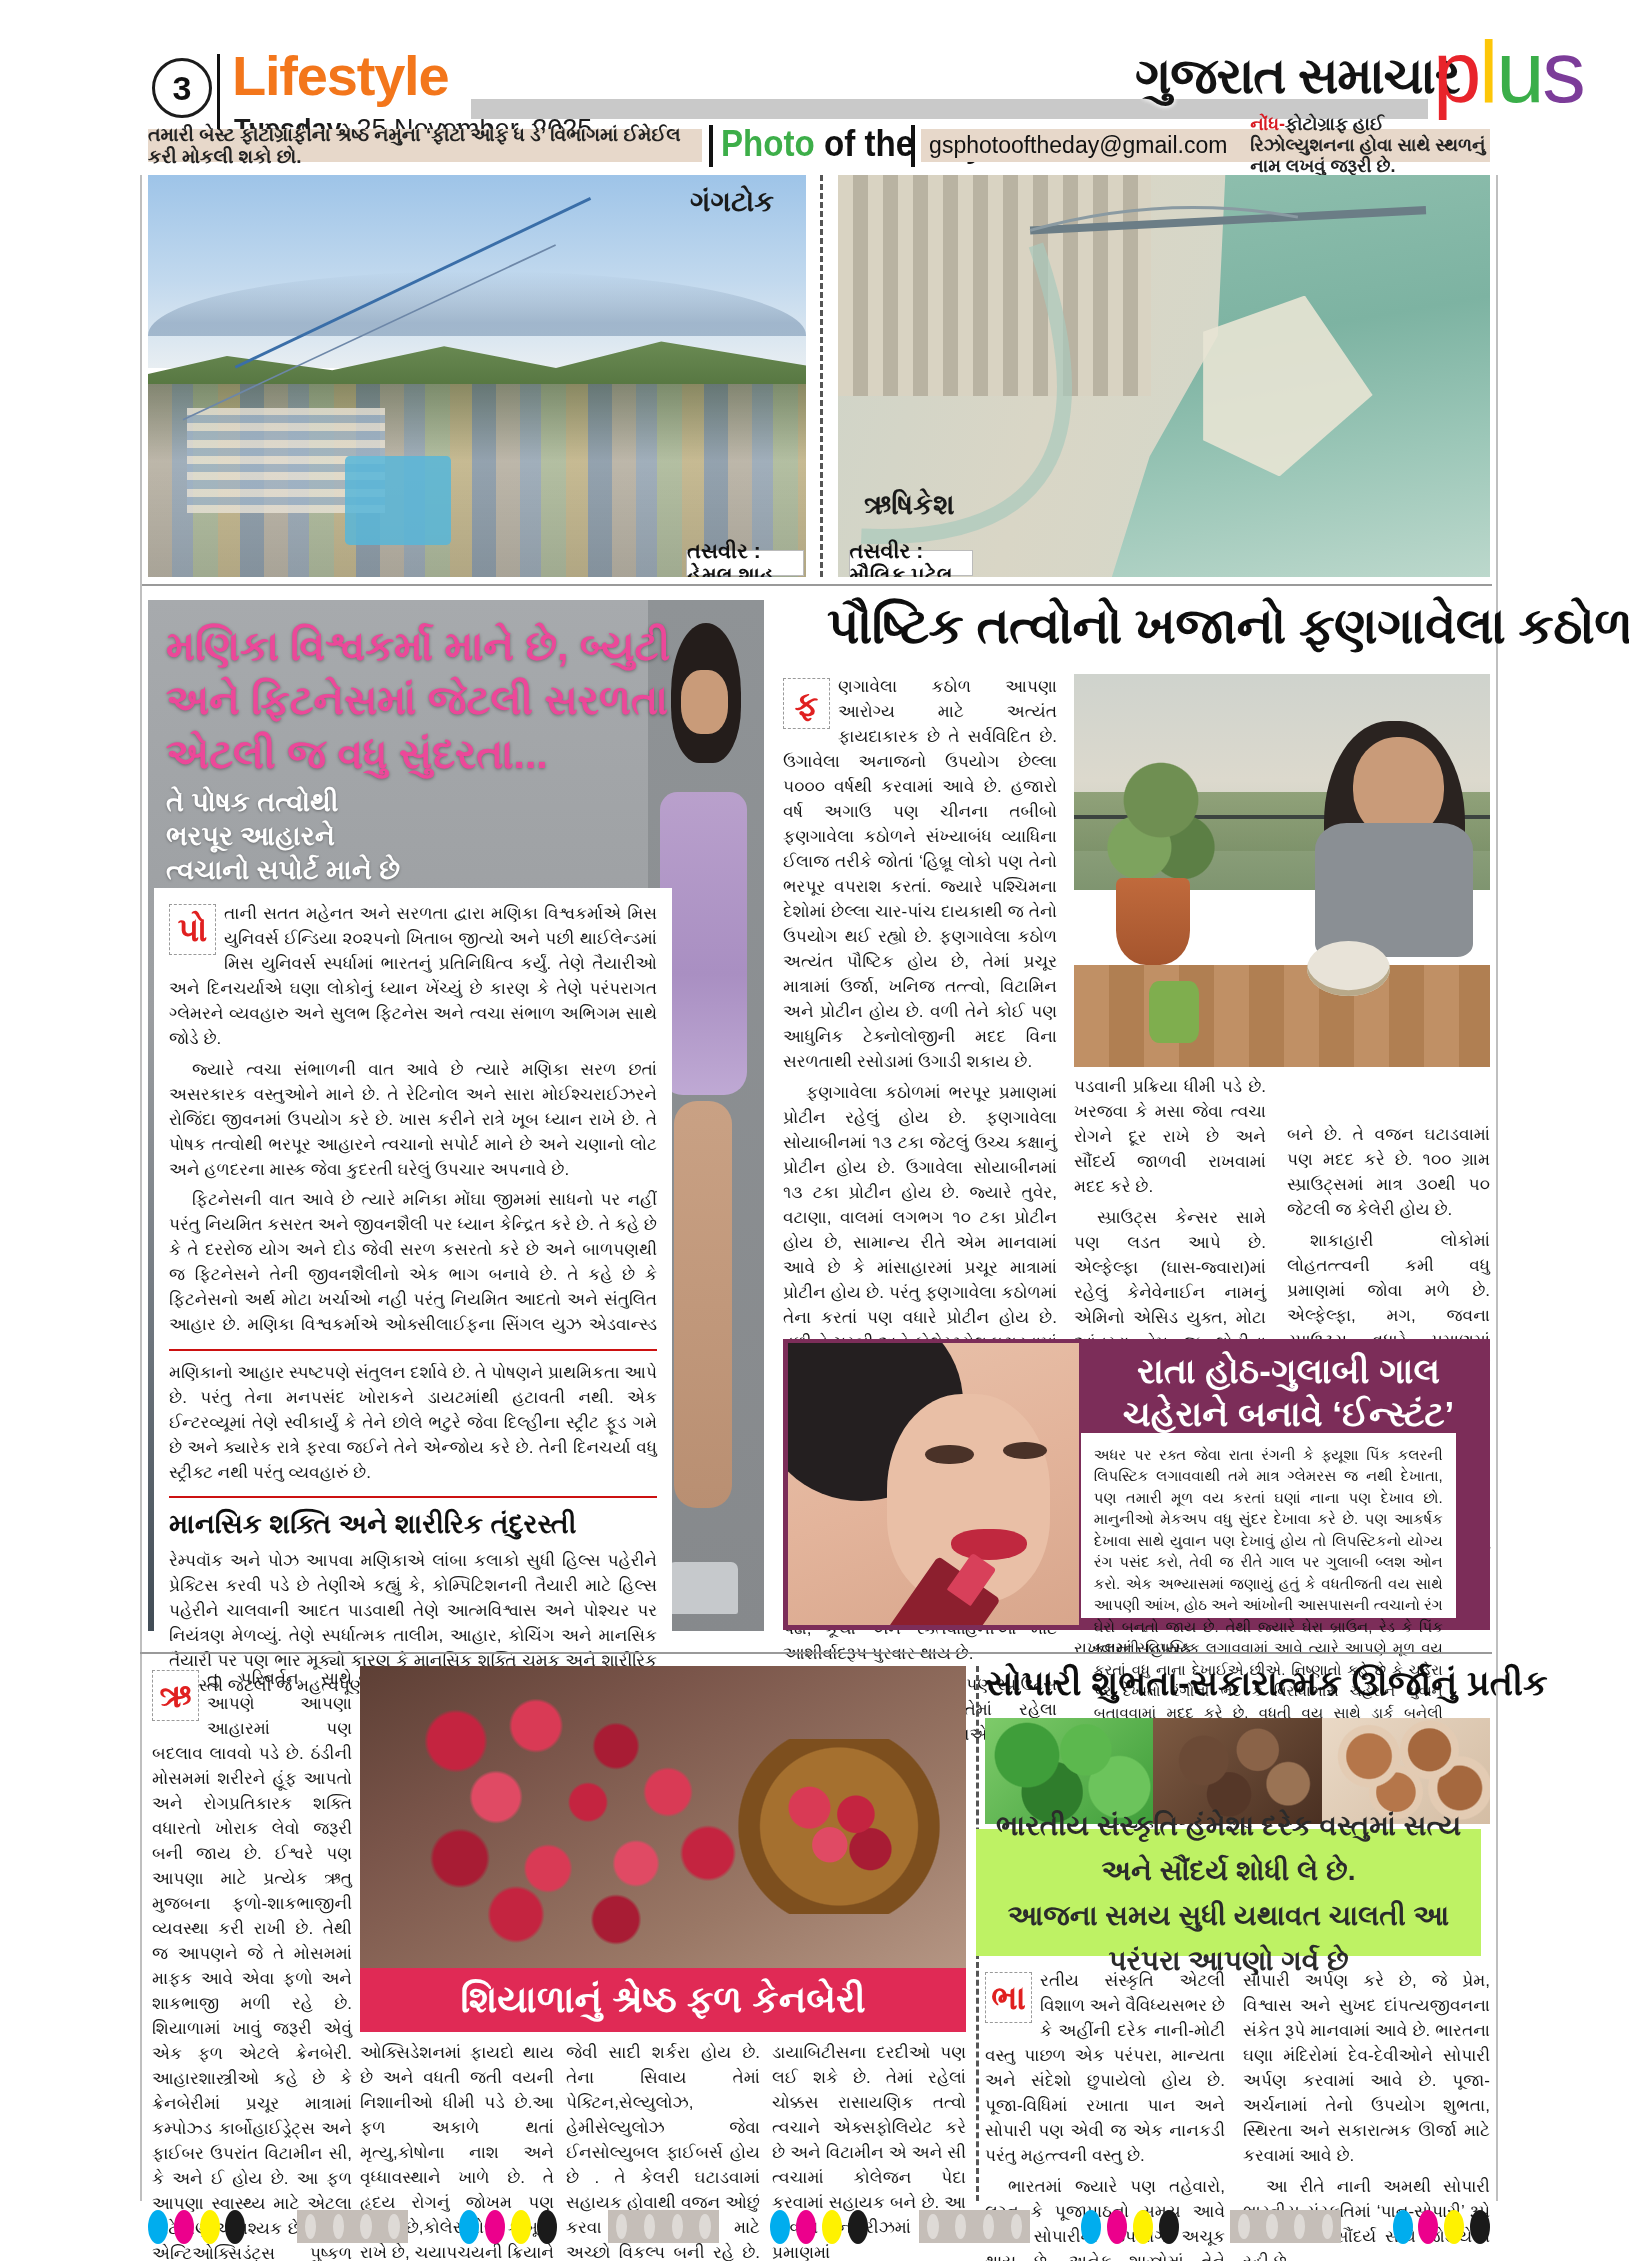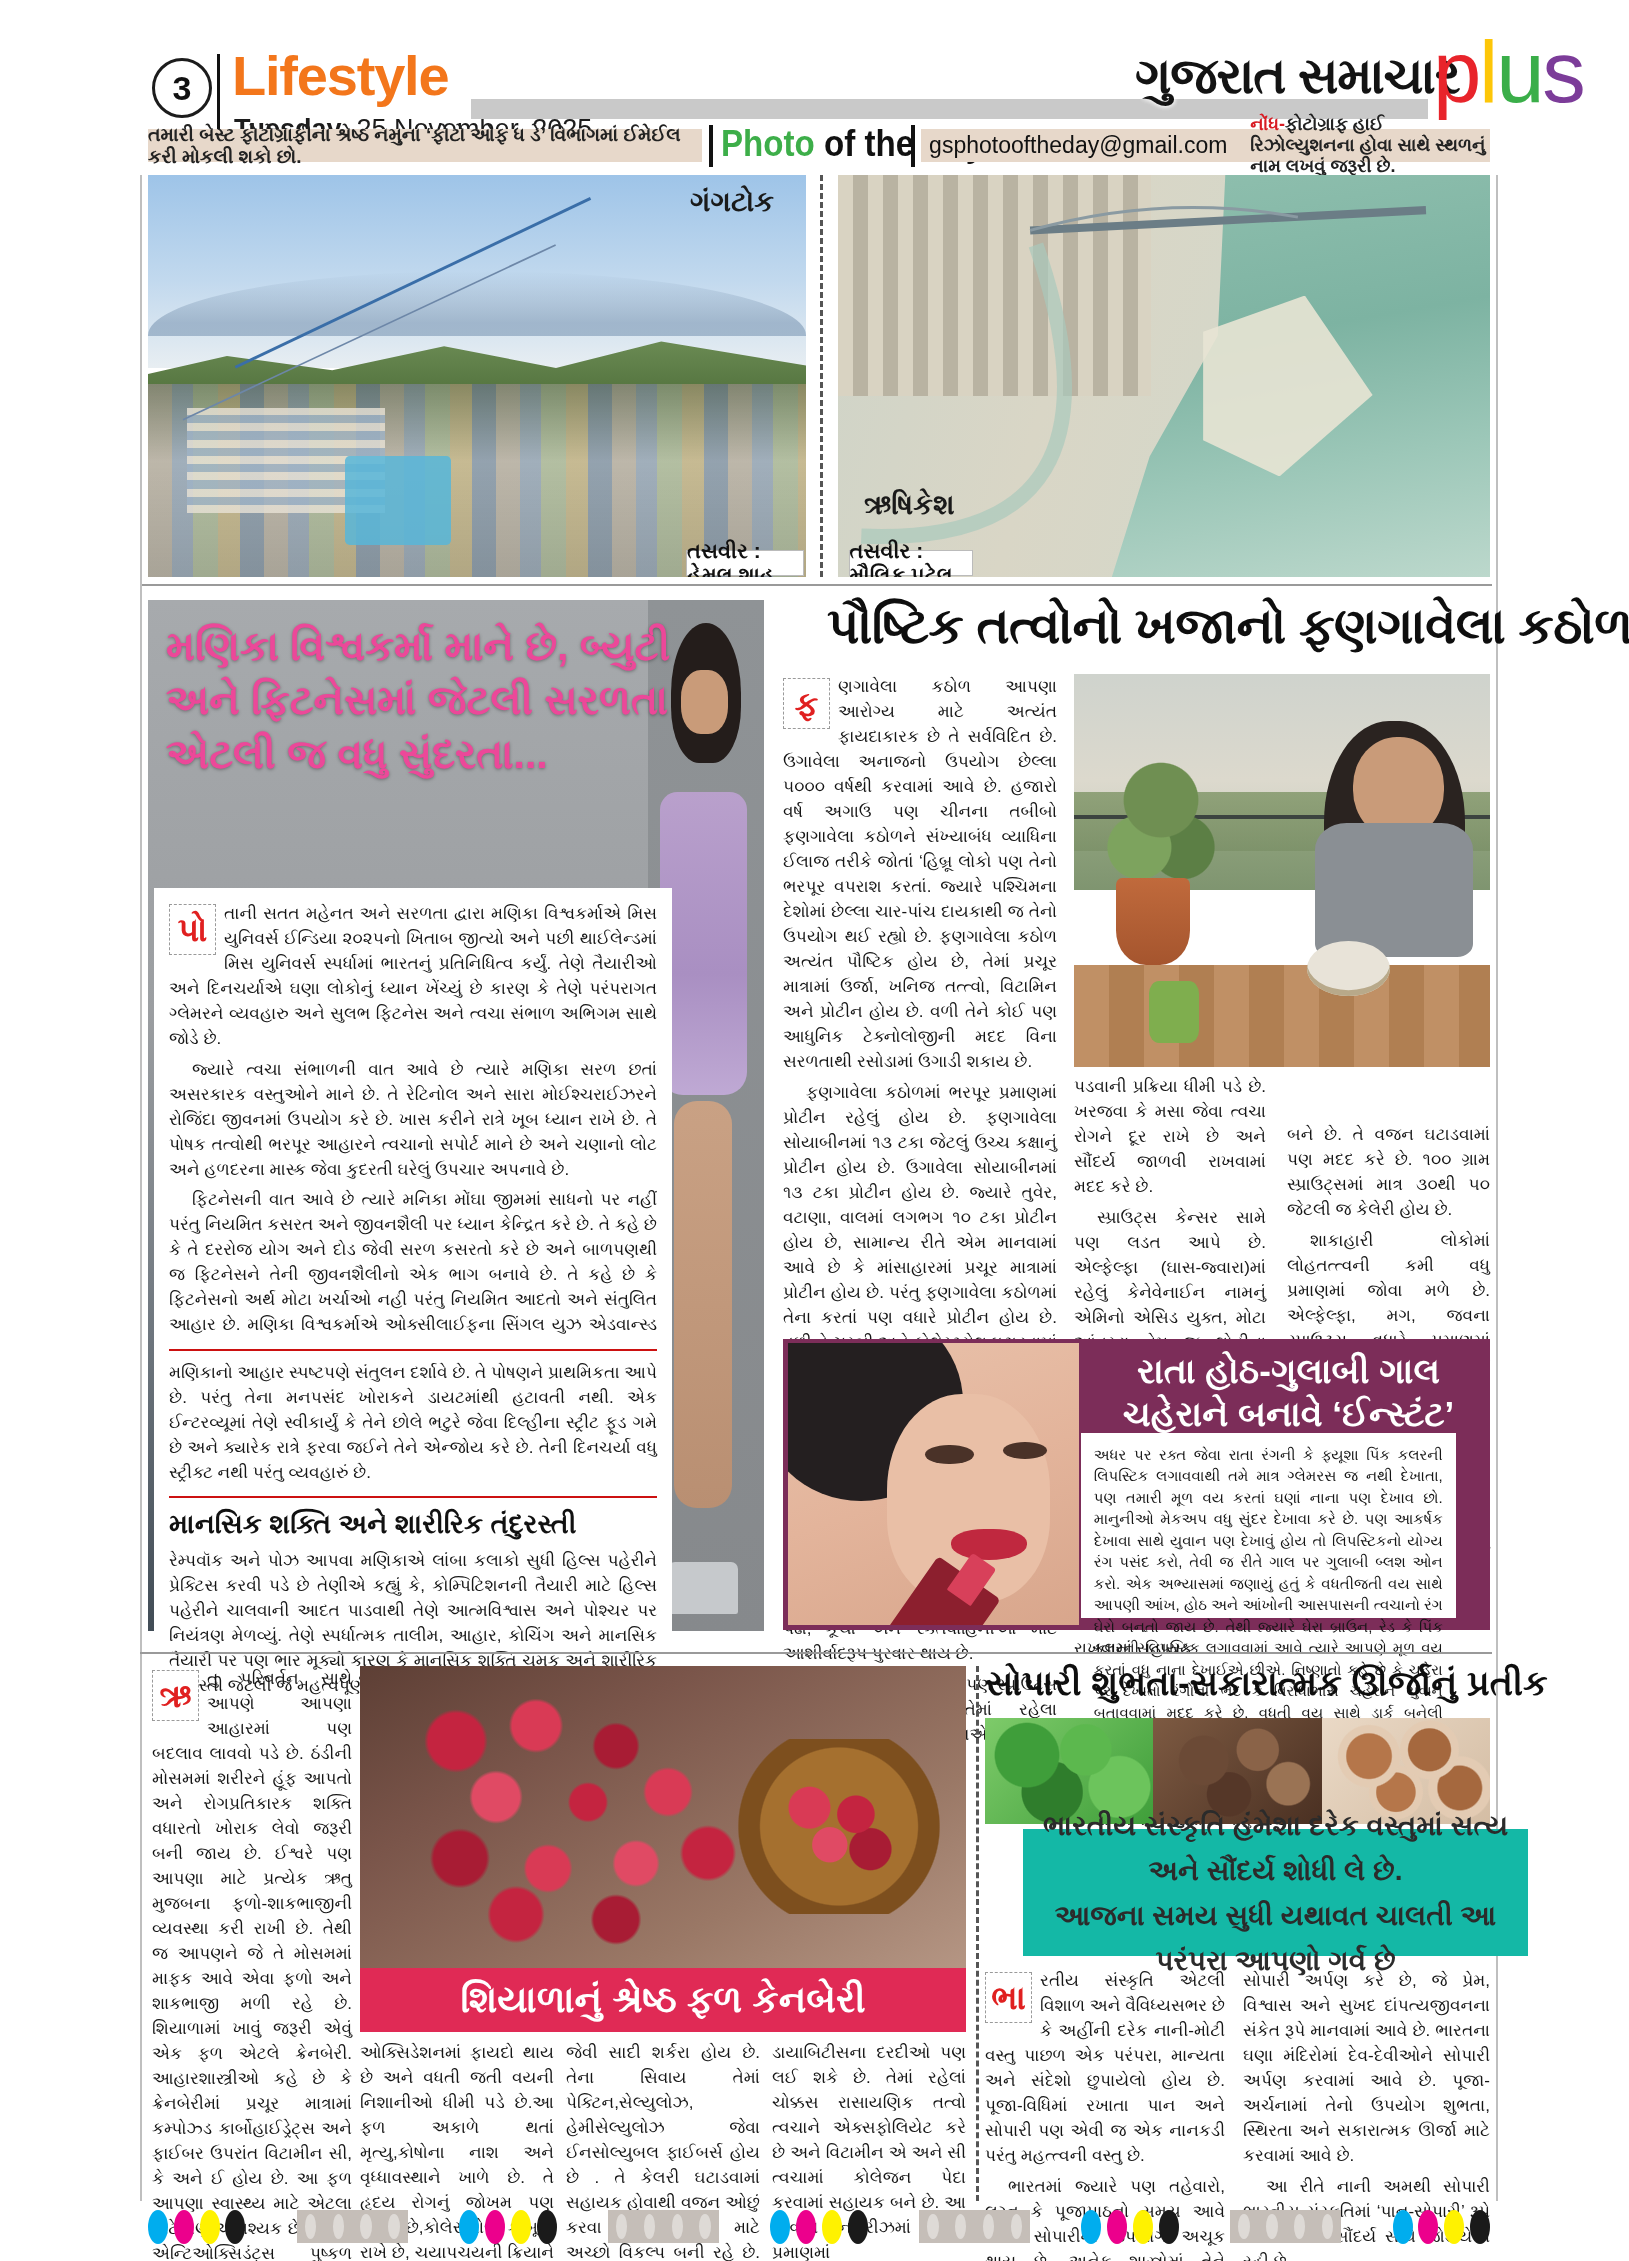--- a/index.html
+++ b/index.html
@@ -59,21 +59,21 @@
   .lip-box{left:783px;top:1339px;width:707px;height:291px;background:#7c2d59;}
   .lip-headline{left:1087px;top:1349px;width:403px;text-align:center;font-size:35px;line-height:43px;
     font-weight:bold;color:#ffffff;}
   .lip-body{left:1081px;top:1433px;width:349px;height:164px;background:#ffffff;padding:10.5px 12.8px;
     font-size:15px;line-height:21.5px;text-align:justify;color:#151515;}
   
   .cran-banner{left:360px;top:1968px;width:606px;height:64px;background:#e02a55;display:flex;
     align-items:center;justify-content:center;font-size:37px;font-weight:bold;color:#ffffff;}
   
   .sopari-headline{left:985px;top:1663px;width:505px;font-size:35px;font-weight:bold;color:#0e0e0e;white-space:nowrap;}
-  .sopari-banner{left:1023px;top:1829px;width:505px;height:127px;background:#14b8a6;display:flex;flex-direction:column;
+  .sopari-banner{left:976px;top:1829px;width:505px;height:127px;background:#bef264;display:flex;flex-direction:column;
     align-items:center;justify-content:center;font-size:28px;line-height:45px;font-weight:bold;color:#2b2b2b;text-align:center;}
   
   .reg-row{left:148px;top:2209px;width:1342px;height:35px;display:flex;justify-content:space-between;align-items:center;}
   .reg-dots{display:flex;gap:5.8px;}
   .reg-dots i{display:block;width:20px;height:34px;border-radius:50%;}
   .reg-gray{width:111px;height:33px;background:#c5beb8;display:flex;gap:16.3px;align-items:center;justify-content:center;}
   .reg-gray i{display:block;width:11.6px;height:25.6px;border-radius:50%;background:#dedad6;}
   
   .ph{position:absolute;}
 </style>
@@ -155,20 +155,25 @@
     <div class="ph" style="right:36px;top:70px;width:47px;height:64px;background:#c99b79;border-radius:42%;"></div>
     <div class="ph" style="right:17.5px;top:192px;width:87px;height:303px;background:linear-gradient(180deg,#b9a0cc 0%,#a98fc2 60%,#bfa9d4 100%);border-radius:17.5px 17.5px 23px 23px;"></div>
     <div class="ph" style="right:32px;top:501px;width:58px;height:407px;background:linear-gradient(180deg,#c9a184 0%,#b98f72 100%);border-radius:23px;"></div>
     <div class="ph" style="right:26px;bottom:17.5px;width:70px;height:52px;background:#c6c9cc;border-radius:7px 7px 2.3px 2.3px;"></div>
   </div>
   <div class="abs model-headline">
     <div>મણિકા વિશ્વકર્મા માને છે, બ્યુટી</div>
     <div>અને ફિટનેસમાં જેટલી સરળતા</div>
     <div>એટલી જ વધુ સુંદરતા...</div>
   </div>
+  <div class="abs model-subhead">
+    <div>તે પોષક તત્વોથી</div>
+    <div>ભરપૂર આહારને</div>
+    <div>ત્વચાનો સપોર્ટ માને છે</div>
+  </div>
   <div class="abs white-panel body-txt" style="left:154px;top:888px;width:488px;">
     <p class="noindent">
       <span class="dropcap">પો</span><span>તાની સતત મહેનત અને સરળતા દ્વારા મણિકા વિશ્વકર્માએ મિસ યુનિવર્સ ઈન્ડિયા ૨૦૨૫નો ખિતાબ જીત્યો અને પછી થાઈલેન્ડમાં મિસ યુનિવર્સ સ્પર્ધામાં ભારતનું પ્રતિનિધિત્વ કર્યું. તેણે તૈયારીઓ અને દિનચર્યાએ ઘણા લોકોનું ધ્યાન ખેંચ્યું છે કારણ કે તેણે પરંપરાગત ગ્લેમરને વ્યવહારુ અને સુલભ ફિટનેસ અને ત્વચા સંભાળ અભિગમ સાથે જોડે છે.</span>
     </p>
     <p>જ્યારે ત્વચા સંભાળની વાત આવે છે ત્યારે મણિકા સરળ છતાં અસરકારક વસ્તુઓને માને છે. તે રેટિનોલ અને સારા મોઈશ્ચરાઈઝરને રોજિંદા જીવનમાં ઉપયોગ કરે છે. ખાસ કરીને રાત્રે ખૂબ ધ્યાન રાખે છે. તે પોષક તત્વોથી ભરપૂર આહારને ત્વચાનો સપોર્ટ માને છે અને ચણાનો લોટ અને હળદરના માસ્ક જેવા કુદરતી ઘરેલું ઉપચાર અપનાવે છે.</p>
     <p>ફિટનેસની વાત આવે છે ત્યારે મનિકા મોંઘા જીમમાં સાધનો પર નહીં પરંતુ નિયમિત કસરત અને જીવનશૈલી પર ધ્યાન કેન્દ્રિત કરે છે. તે કહે છે કે તે દરરોજ યોગ અને દોડ જેવી સરળ કસરતો કરે છે અને બાળપણથી જ ફિટનેસને તેની જીવનશૈલીનો એક ભાગ બનાવે છે. તે કહે છે કે ફિટનેસનો અર્થ મોટા ખર્ચાઓ નહી પરંતુ નિયમિત આદતો અને સંતુલિત આહાર છે. મણિકા વિશ્વકર્માએ ઓક્સીલાઈફના સિંગલ યુઝ એડવાન્સ્ડ ફેશિયલ ટ્રીટમેન્ટ કિટ્સની નવી રેન્જ માટે રેડિયન્સ વિઝા કેમ્પેઈન લીડ દરમિયાન જણાવ્યું હતું આજે સુંદરતાની કોઈ સીમા નથી અને સ્કિનકેરની ઈચ્છા ગ્લોબલ છે. હું ફેશિયલ ટ્રીટમેન્ટનો અનુભવ કર્યા પછી વિશ્વાસપૂર્વક કહી શકું છું કે પરિણામો પોતે જ બોલે છે. ડાબરની આ કેમ્પેઈનમાં વૈશ્વિક ગ્લોને આત્મવિશ્વાસ સાથે જોડવામાં આવ્યું છે.</p>
   </div>
   <div class="abs white-panel" style="left:154px;top:1336px;width:488px;">
     <div class="red-rule" style="margin:0 0 9.3px 0;"></div>
     <div class="body-txt">મણિકાનો આહાર સ્પષ્ટપણે સંતુલન દર્શાવે છે. તે પોષણને પ્રાથમિકતા આપે છે. પરંતુ તેના મનપસંદ ખોરાકને ડાયટમાંથી હટાવતી નથી. એક ઈન્ટરવ્યૂમાં તેણે સ્વીકાર્યું કે તેને છોલે ભટુરે જેવા દિલ્હીના સ્ટ્રીટ ફૂડ ગમે છે અને ક્યારેક રાત્રે ફરવા જઈને તેને એન્જોય કરે છે. તેની દિનચર્યા વધુ સ્ટ્રીક્ટ નથી પરંતુ વ્યવહારું છે.</div>

